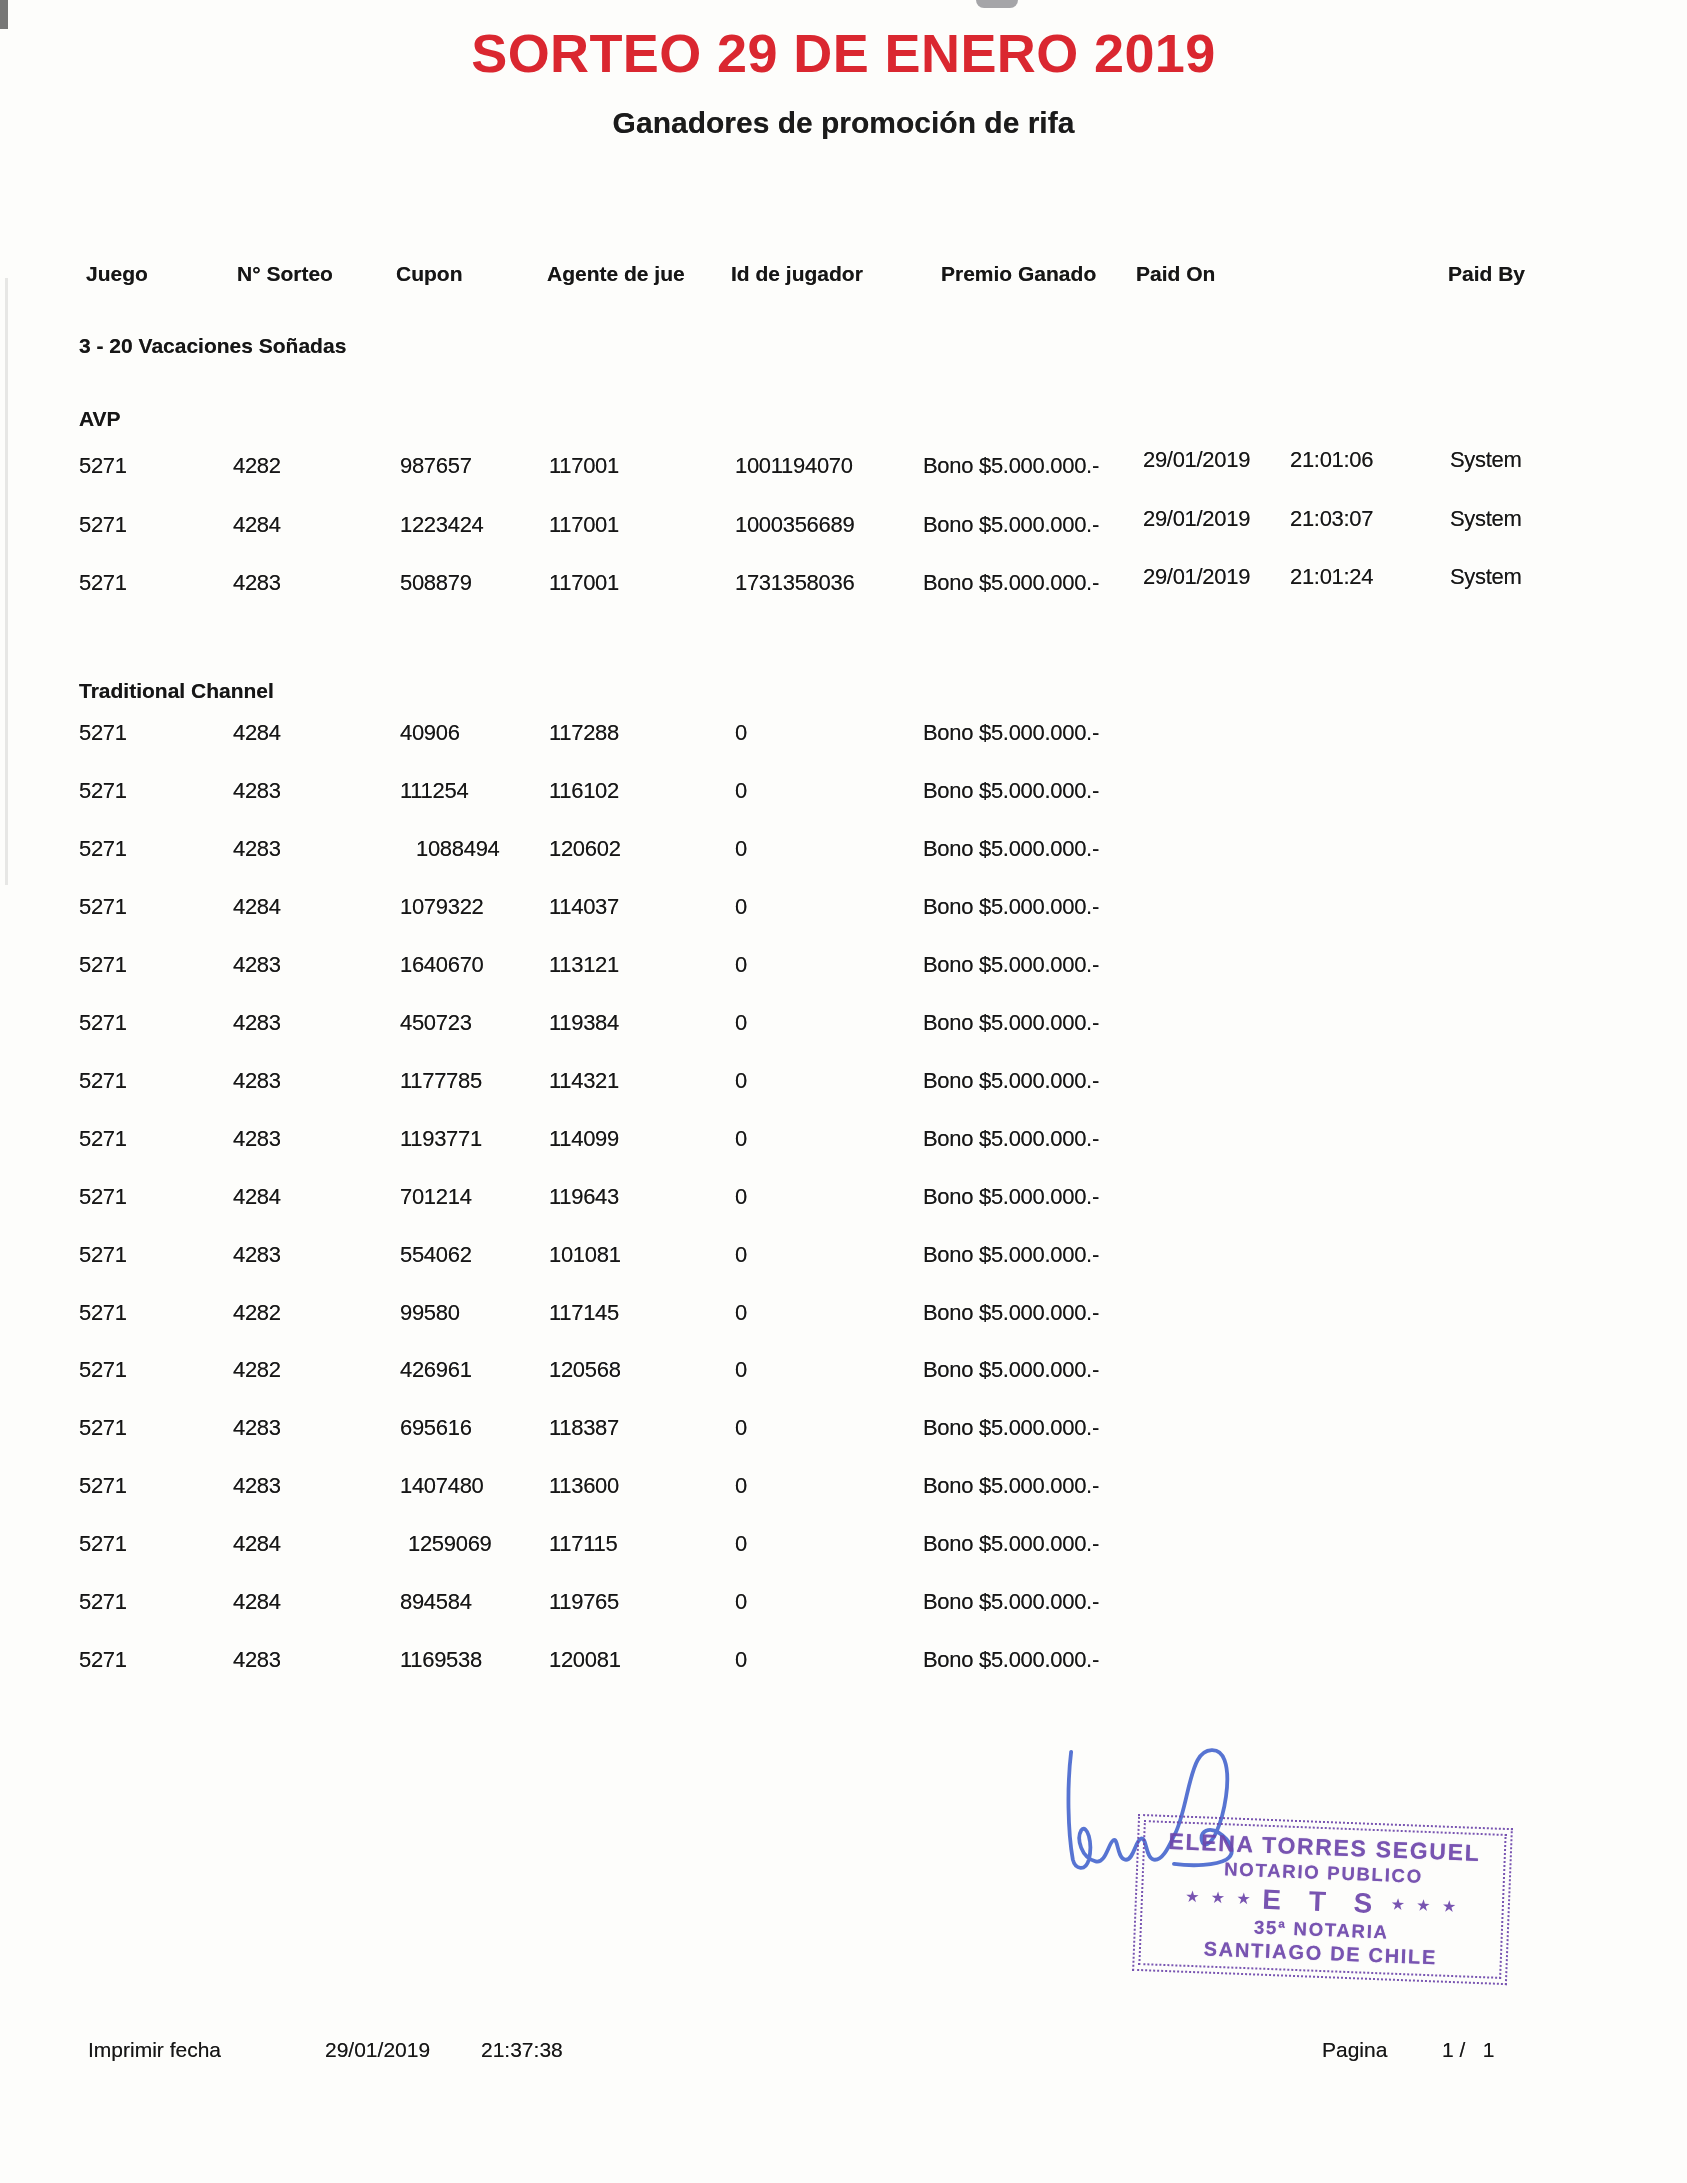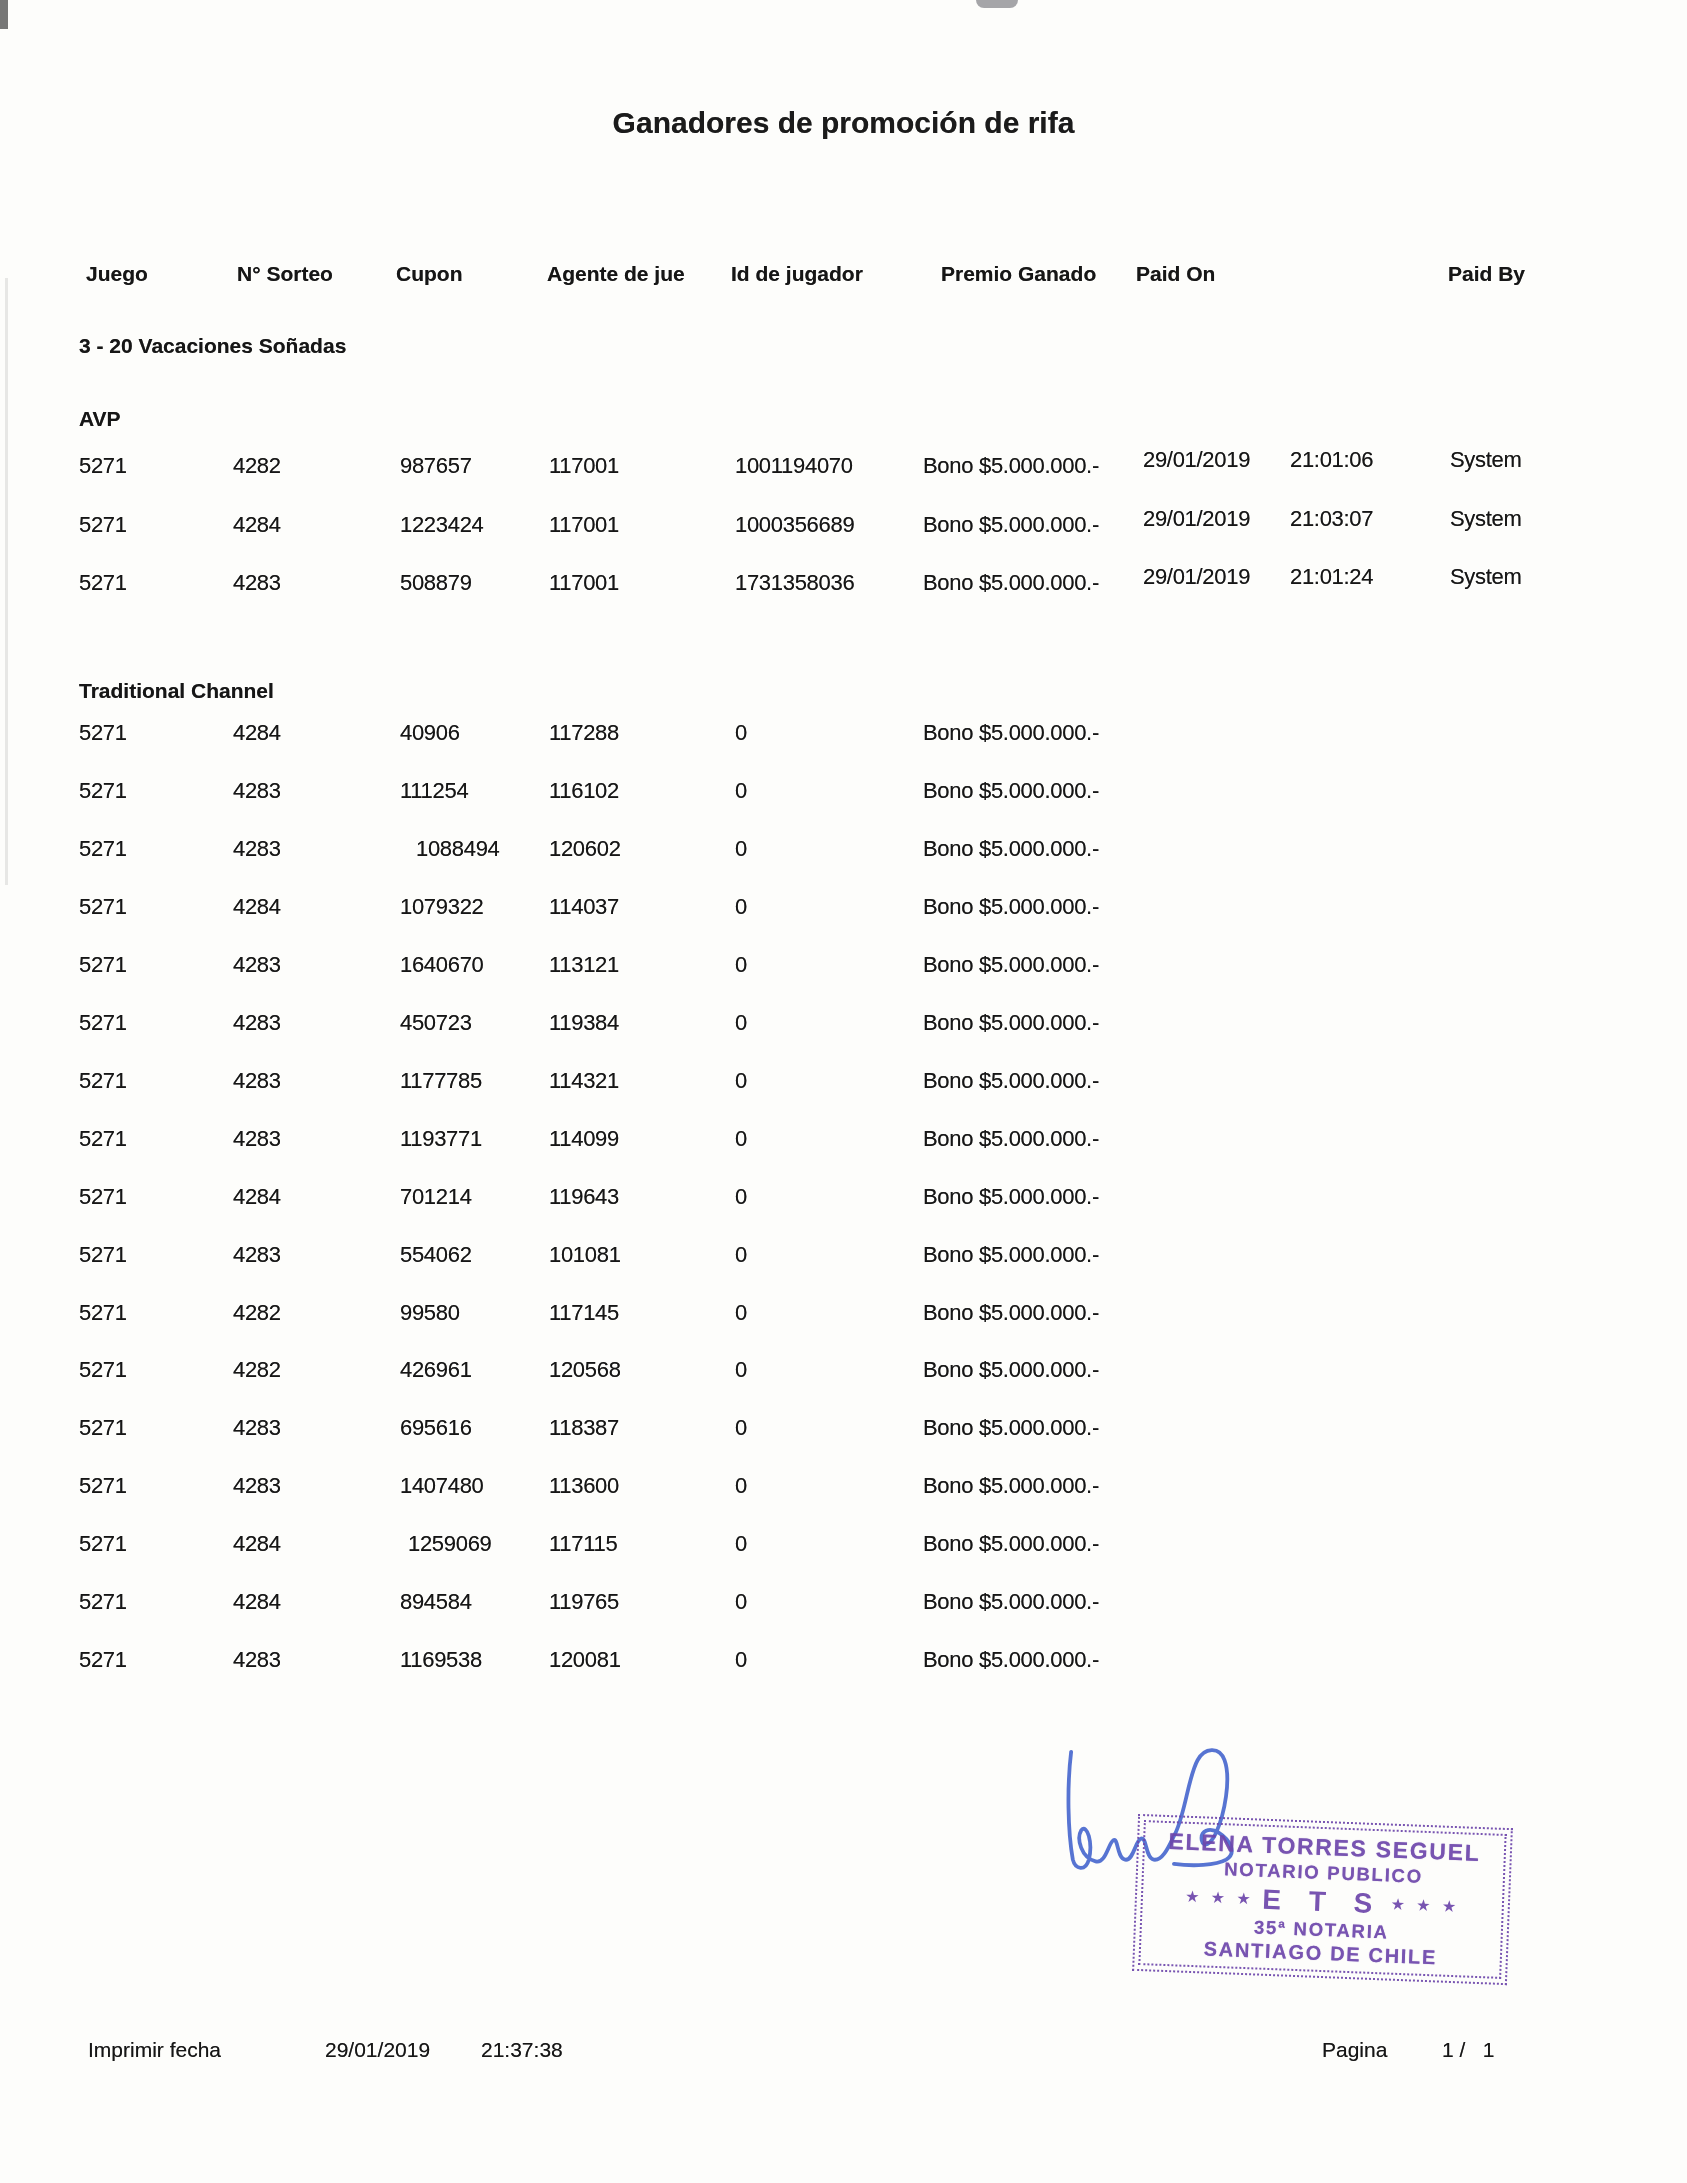--- a/index.html
+++ b/index.html
@@ -92,20 +92,21 @@
 </style>
 </head>
 <body>
 
 <div class="page">
 
   <div class="artifact-corner"></div>
   <div class="artifact-topblob"></div>
   <div class="artifact-streak"></div>
 
+  <h1 class="title" style="color: rgb(218, 39, 48);">SORTEO 29 DE ENERO 2019</h1>
   <div class="subtitle txt">Ganadores de promoción de rifa</div>
 
   <div id="thead">
       <div class="thead-cell txt" style="left: 86px;">Juego</div>
       <div class="thead-cell txt" style="left: 237px;">N° Sorteo</div>
       <div class="thead-cell txt" style="left: 396px;">Cupon</div>
       <div class="thead-cell txt" style="left: 547px;">Agente de jue</div>
       <div class="thead-cell txt" style="left: 731px;">Id de jugador</div>
       <div class="thead-cell txt" style="left: 941px;">Premio Ganado</div>
       <div class="thead-cell txt" style="left: 1136px;">Paid On</div>

